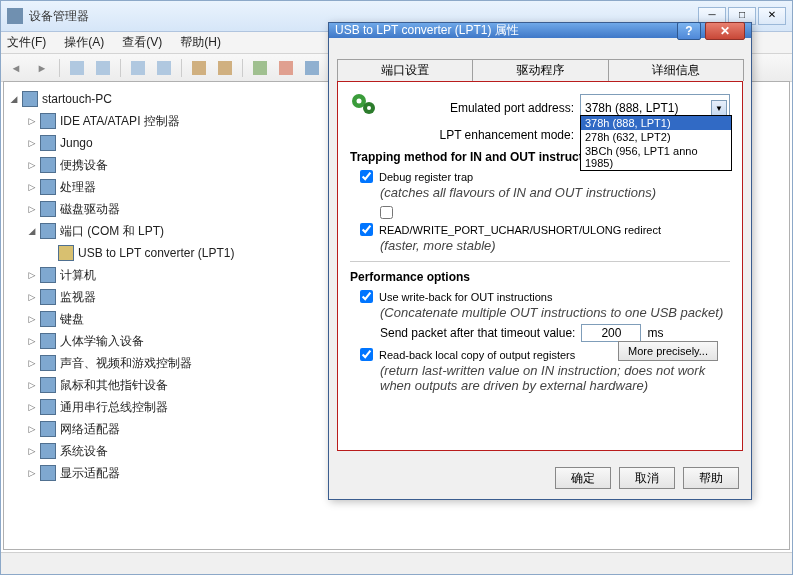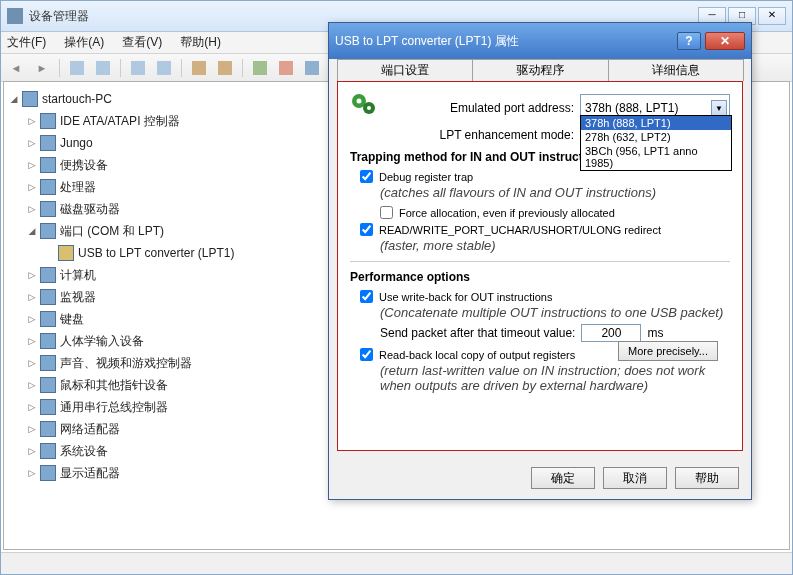--- a/index.html
+++ b/index.html
@@ -23,21 +23,21 @@
 .tree { padding: 6px 4px; line-height: 20px; color: #222; }
 .tree-node { display: flex; align-items: center; padding: 1px 0; white-space: nowrap; }
 .tree-node .expander { width: 12px; height: 12px; display: inline-flex; align-items: center; justify-content: center; margin-right: 2px; font-size: 9px; color: #666; }
 .tree-node .icon { width: 16px; height: 16px; margin-right: 4px; display: inline-block; background: #7fa8d0; border: 1px solid #507090; }
 .tree-node .label { }
 .tree-children { padding-left: 18px; }
 .statusbar { position: absolute; bottom: 0; left: 0; right: 0; height: 22px; background: #f0f0f0; border-top: 1px solid #d0d0d0; }
 
 
 .dialog { position: absolute; left: 328px; top: 22px; width: 424px; height: 478px; background: #f0f0f0; border: 1px solid #3b5d8f; box-shadow: 2px 2px 8px rgba(0,0,0,0.25); }
-.dialog .dlg-titlebar { height: 36px; background: linear-gradient(#6fa8e8, #3f78c8); display: flex; align-items: center; padding: 0 6px; color: #fff; font-size: 12px; }
+.dialog .dlg-titlebar { height: 15px; background: linear-gradient(#6fa8e8, #3f78c8); display: flex; align-items: center; padding: 0 6px; color: #fff; font-size: 12px; }
 .dlg-title { flex: 1; }
 .dlg-help-btn { width: 24px; height: 18px; background: linear-gradient(#7bb4f0,#4f88d8); border: 1px solid #2f5890; color: #fff; text-align: center; line-height: 16px; border-radius: 2px; margin-right: 4px; font-weight: bold; }
 .dlg-close-btn { width: 40px; height: 18px; background: linear-gradient(#e88070,#c84838); border: 1px solid #903028; color: #fff; text-align: center; line-height: 16px; border-radius: 2px; font-weight: bold; }
 
 .dlg-body { position: absolute; top: 28px; left: 0; right: 0; bottom: 0; padding: 8px; }
 .tab-row { display: flex; }
 .tab-row.row2 { position: relative; z-index: 2; }
 .tab { flex: 1; height: 22px; background: #f0f0f0; border: 1px solid #a0a0a0; border-bottom: none; text-align: center; line-height: 20px; margin-right: -1px; font-size: 12px; }
 .tab.active { background: #fff; position: relative; top: 1px; height: 23px; }
 .tab-panel { border: 1px solid #b91c1c; background: #fff; height: 370px; padding: 10px 12px; position: relative; }
@@ -57,21 +57,21 @@
 .section-header { font-weight: bold; margin: 8px 0 4px 0; font-size: 12px; }
 .check-row { display: flex; align-items: flex-end; margin-bottom: 2px; padding-left: 10px; }
 .check-row input { margin-right: 6px; margin-top: 2px; }
 .check-row .txt { font-size: 11px; }
 .italic-sub { font-style: italic; color: #444; padding-left: 30px; font-size: 13px; margin-bottom: 4px; }
 .input-row { display: flex; align-items: center; padding-left: 30px; margin: 4px 0; font-size: 11px; }
 .input-row input[type=text] { width: 60px; height: 18px; text-align: center; border: 1px solid #7f9db9; margin: 0 6px; }
 .more-btn { position: absolute; right: 12px; width: 100px; height: 20px; border: 1px solid #888; background: linear-gradient(#f8f8f8,#e4e4e4); font-size: 11px; }
 
 .dlg-buttons { position: absolute; bottom: 10px; right: 12px; display: flex; gap: 8px; }
-.dlg-buttons button { width: 64px; height: 22px; border: 1px solid #888; background: linear-gradient(#f8f8f8,#e4e4e4); font-size: 12px; }
+.dlg-buttons button { width: 56px; height: 22px; border: 1px solid #888; background: linear-gradient(#f8f8f8,#e4e4e4); font-size: 12px; }
 hr.sep { border: none; border-top: 1px solid #ccc; margin: 8px 0; }
 </style>
 </head>
 <body>
 
 <div class="main-window">
   <div class="titlebar">
     <div class="app-icon"></div>
     <div class="title">设备管理器</div>
     <div class="win-btns">
@@ -273,21 +273,20 @@
       <div class="section-header">Trapping method for IN and OUT instructions</div>
 
       <div class="check-row">
         <input type="checkbox" checked="" style="">
         <span class="txt">Debug register trap</span>
       </div>
       <div class="italic-sub">(catches all flavours of IN and OUT instructions)</div>
 
       <div class="check-row" style="padding-left:30px">
         <input type="checkbox" style="">
-        <span class="txt">Force allocation, even if previously allocated</span>
       </div>
 
       <div class="check-row">
         <input type="checkbox" checked="" style="">
         <span class="txt">READ/WRITE_PORT_UCHAR/USHORT/ULONG redirect</span>
       </div>
       <div class="italic-sub">(faster, more stable)</div>
 
       <hr class="sep">
 

